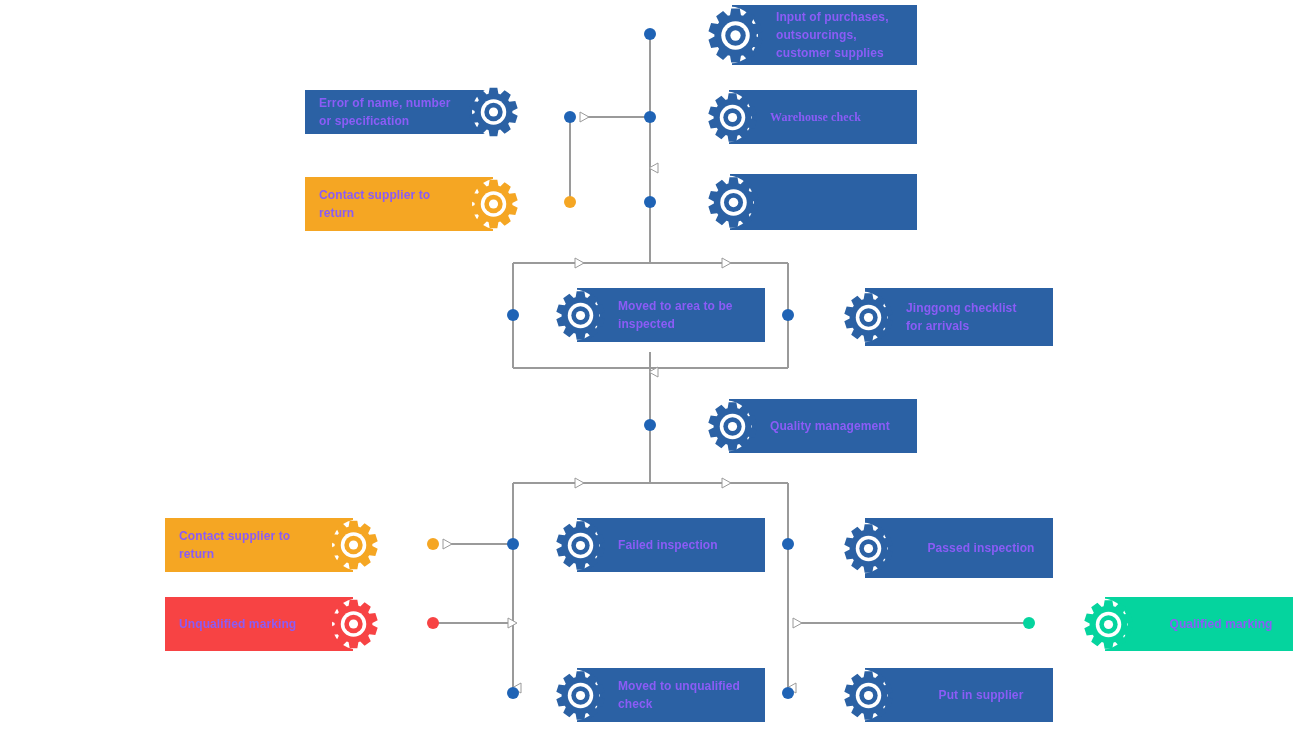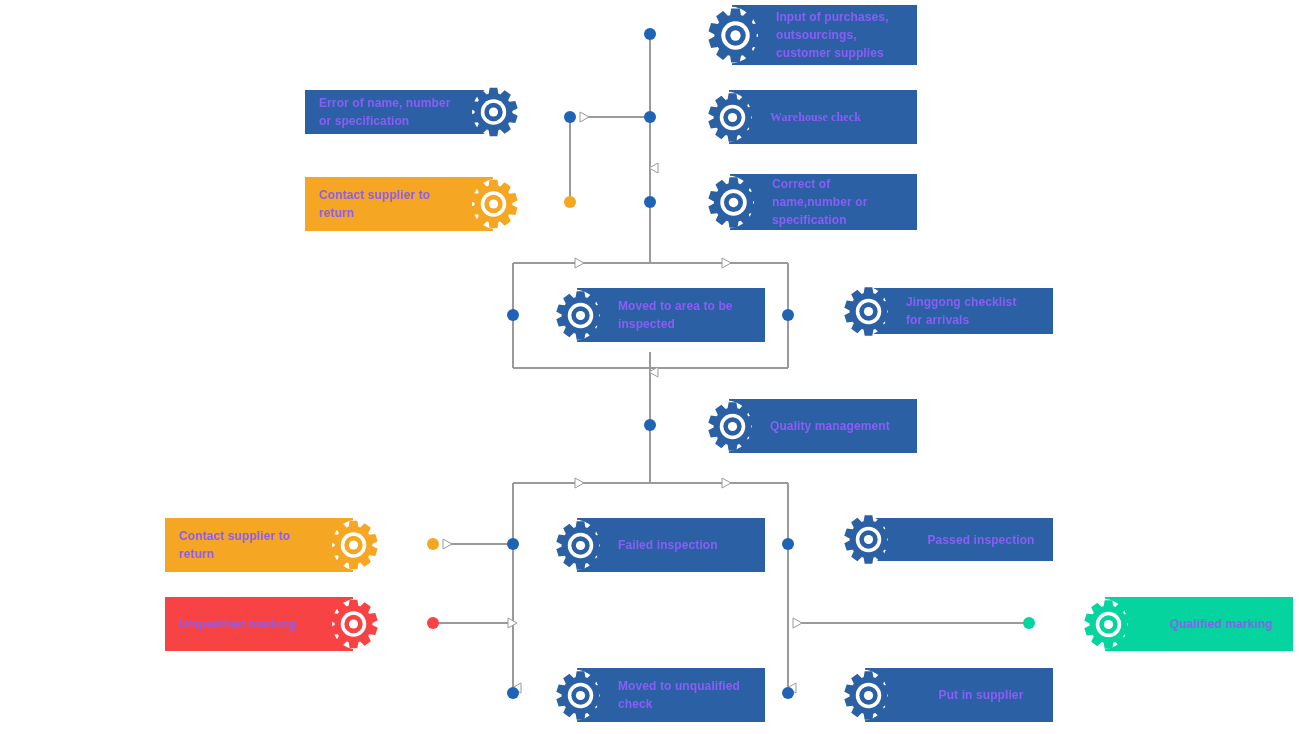--- a/index.html
+++ b/index.html
@@ -165,39 +165,36 @@
         <div class="bar" style="background: rgb(43, 97, 164); left: 33px; right: 0px;"></div>
         <div style="position: absolute; z-index: 1; border-radius: 50%; background: rgb(255, 255, 255); width: 53px; height: 53px; top: 50%; transform: translateY(-50%); left: 4px;"></div>
         <span style="position: relative; z-index: 2; margin-left: 4px; line-height: 0; flex: 0 0 auto;">
           <svg class="gear" width="53" height="53" viewBox="0 0 100 100">
             <path d="M42.49,2.59 L57.51,2.59 L59.58,14.26 A37,37 0 0 1 63.26,15.46L71.79,7.23 L83.94,16.06 L78.75,26.72 A37,37 0 0 1 81.03,29.85L92.77,28.21 L97.41,42.49 L86.95,48.06 A37,37 0 0 1 86.95,51.94L97.41,57.51 L92.77,71.79 L81.03,70.15 A37,37 0 0 1 78.75,73.28L83.94,83.94 L71.79,92.77 L63.26,84.54 A37,37 0 0 1 59.58,85.74L57.51,97.41 L42.49,97.41 L40.42,85.74 A37,37 0 0 1 36.74,84.54L28.21,92.77 L16.06,83.94 L21.25,73.28 A37,37 0 0 1 18.97,70.15L7.23,71.79 L2.59,57.51 L13.05,51.94 A37,37 0 0 1 13.05,48.06L2.59,42.49 L7.23,28.21 L18.97,29.85 A37,37 0 0 1 21.25,26.72L16.06,16.06 L28.21,7.23 L36.74,15.46 A37,37 0 0 1 40.42,14.26 Z" fill="#2b61a4"></path>
             <circle cx="50" cy="50" r="25" fill="#ffffff"></circle>
             <circle cx="50" cy="50" r="18" fill="#2b61a4"></circle>
             <circle cx="50" cy="50" r="9" fill="#ffffff"></circle>
           </svg>
         </span>
-        <div class="label">Correct of
-name,number or
-specification</div>
       </div>
       <div class="node icon-left" style="left: 545px; top: 288px; width: 220px; height: 54px;">
         <div class="bar" style="background: rgb(43, 97, 164); left: 32px; right: 0px;"></div>
         <div style="position: absolute; z-index: 1; border-radius: 50%; background: rgb(255, 255, 255); width: 51px; height: 51px; top: 50%; transform: translateY(-50%); left: 4px;"></div>
         <span style="position: relative; z-index: 2; margin-left: 4px; line-height: 0; flex: 0 0 auto;">
           <svg class="gear" width="51" height="51" viewBox="0 0 100 100">
             <path d="M42.49,2.59 L57.51,2.59 L59.58,14.26 A37,37 0 0 1 63.26,15.46L71.79,7.23 L83.94,16.06 L78.75,26.72 A37,37 0 0 1 81.03,29.85L92.77,28.21 L97.41,42.49 L86.95,48.06 A37,37 0 0 1 86.95,51.94L97.41,57.51 L92.77,71.79 L81.03,70.15 A37,37 0 0 1 78.75,73.28L83.94,83.94 L71.79,92.77 L63.26,84.54 A37,37 0 0 1 59.58,85.74L57.51,97.41 L42.49,97.41 L40.42,85.74 A37,37 0 0 1 36.74,84.54L28.21,92.77 L16.06,83.94 L21.25,73.28 A37,37 0 0 1 18.97,70.15L7.23,71.79 L2.59,57.51 L13.05,51.94 A37,37 0 0 1 13.05,48.06L2.59,42.49 L7.23,28.21 L18.97,29.85 A37,37 0 0 1 21.25,26.72L16.06,16.06 L28.21,7.23 L36.74,15.46 A37,37 0 0 1 40.42,14.26 Z" fill="#2b61a4"></path>
             <circle cx="50" cy="50" r="25" fill="#ffffff"></circle>
             <circle cx="50" cy="50" r="18" fill="#2b61a4"></circle>
             <circle cx="50" cy="50" r="9" fill="#ffffff"></circle>
           </svg>
         </span>
         <div class="label">Moved to area to be
 inspected</div>
       </div>
-      <div class="node icon-left" style="left: 833px; top: 288px; width: 220px; height: 46px;">
+      <div class="node icon-left" style="left: 833px; top: 288px; width: 220px; height: 58px;">
         <div class="bar" style="background: rgb(43, 97, 164); left: 32px; right: 0px;"></div>
         <div style="position: absolute; z-index: 1; border-radius: 50%; background: rgb(255, 255, 255); width: 51px; height: 51px; top: 50%; transform: translateY(-50%); left: 4px;"></div>
         <span style="position: relative; z-index: 2; margin-left: 4px; line-height: 0; flex: 0 0 auto;">
           <svg class="gear" width="51" height="51" viewBox="0 0 100 100">
             <path d="M42.49,2.59 L57.51,2.59 L59.58,14.26 A37,37 0 0 1 63.26,15.46L71.79,7.23 L83.94,16.06 L78.75,26.72 A37,37 0 0 1 81.03,29.85L92.77,28.21 L97.41,42.49 L86.95,48.06 A37,37 0 0 1 86.95,51.94L97.41,57.51 L92.77,71.79 L81.03,70.15 A37,37 0 0 1 78.75,73.28L83.94,83.94 L71.79,92.77 L63.26,84.54 A37,37 0 0 1 59.58,85.74L57.51,97.41 L42.49,97.41 L40.42,85.74 A37,37 0 0 1 36.74,84.54L28.21,92.77 L16.06,83.94 L21.25,73.28 A37,37 0 0 1 18.97,70.15L7.23,71.79 L2.59,57.51 L13.05,51.94 A37,37 0 0 1 13.05,48.06L2.59,42.49 L7.23,28.21 L18.97,29.85 A37,37 0 0 1 21.25,26.72L16.06,16.06 L28.21,7.23 L36.74,15.46 A37,37 0 0 1 40.42,14.26 Z" fill="#2b61a4"></path>
             <circle cx="50" cy="50" r="25" fill="#ffffff"></circle>
             <circle cx="50" cy="50" r="18" fill="#2b61a4"></circle>
             <circle cx="50" cy="50" r="9" fill="#ffffff"></circle>
           </svg>
         </span>
@@ -237,21 +234,21 @@
         <span style="position: relative; z-index: 2; margin-left: 4px; line-height: 0; flex: 0 0 auto;">
           <svg class="gear" width="51" height="51" viewBox="0 0 100 100">
             <path d="M42.49,2.59 L57.51,2.59 L59.58,14.26 A37,37 0 0 1 63.26,15.46L71.79,7.23 L83.94,16.06 L78.75,26.72 A37,37 0 0 1 81.03,29.85L92.77,28.21 L97.41,42.49 L86.95,48.06 A37,37 0 0 1 86.95,51.94L97.41,57.51 L92.77,71.79 L81.03,70.15 A37,37 0 0 1 78.75,73.28L83.94,83.94 L71.79,92.77 L63.26,84.54 A37,37 0 0 1 59.58,85.74L57.51,97.41 L42.49,97.41 L40.42,85.74 A37,37 0 0 1 36.74,84.54L28.21,92.77 L16.06,83.94 L21.25,73.28 A37,37 0 0 1 18.97,70.15L7.23,71.79 L2.59,57.51 L13.05,51.94 A37,37 0 0 1 13.05,48.06L2.59,42.49 L7.23,28.21 L18.97,29.85 A37,37 0 0 1 21.25,26.72L16.06,16.06 L28.21,7.23 L36.74,15.46 A37,37 0 0 1 40.42,14.26 Z" fill="#2b61a4"></path>
             <circle cx="50" cy="50" r="25" fill="#ffffff"></circle>
             <circle cx="50" cy="50" r="18" fill="#2b61a4"></circle>
             <circle cx="50" cy="50" r="9" fill="#ffffff"></circle>
           </svg>
         </span>
         <div class="label">Failed inspection</div>
       </div>
-      <div class="node icon-left center" style="left: 833px; top: 518px; width: 220px; height: 43px;">
+      <div class="node icon-left center" style="left: 833px; top: 518px; width: 220px; height: 60px;">
         <div class="bar" style="background: rgb(43, 97, 164); left: 32px; right: 0px;"></div>
         <div style="position: absolute; z-index: 1; border-radius: 50%; background: rgb(255, 255, 255); width: 51px; height: 51px; top: 50%; transform: translateY(-50%); left: 4px;"></div>
         <span style="position: relative; z-index: 2; margin-left: 4px; line-height: 0; flex: 0 0 auto;">
           <svg class="gear" width="51" height="51" viewBox="0 0 100 100">
             <path d="M42.49,2.59 L57.51,2.59 L59.58,14.26 A37,37 0 0 1 63.26,15.46L71.79,7.23 L83.94,16.06 L78.75,26.72 A37,37 0 0 1 81.03,29.85L92.77,28.21 L97.41,42.49 L86.95,48.06 A37,37 0 0 1 86.95,51.94L97.41,57.51 L92.77,71.79 L81.03,70.15 A37,37 0 0 1 78.75,73.28L83.94,83.94 L71.79,92.77 L63.26,84.54 A37,37 0 0 1 59.58,85.74L57.51,97.41 L42.49,97.41 L40.42,85.74 A37,37 0 0 1 36.74,84.54L28.21,92.77 L16.06,83.94 L21.25,73.28 A37,37 0 0 1 18.97,70.15L7.23,71.79 L2.59,57.51 L13.05,51.94 A37,37 0 0 1 13.05,48.06L2.59,42.49 L7.23,28.21 L18.97,29.85 A37,37 0 0 1 21.25,26.72L16.06,16.06 L28.21,7.23 L36.74,15.46 A37,37 0 0 1 40.42,14.26 Z" fill="#2b61a4"></path>
             <circle cx="50" cy="50" r="25" fill="#ffffff"></circle>
             <circle cx="50" cy="50" r="18" fill="#2b61a4"></circle>
             <circle cx="50" cy="50" r="9" fill="#ffffff"></circle>
           </svg>
         </span>

